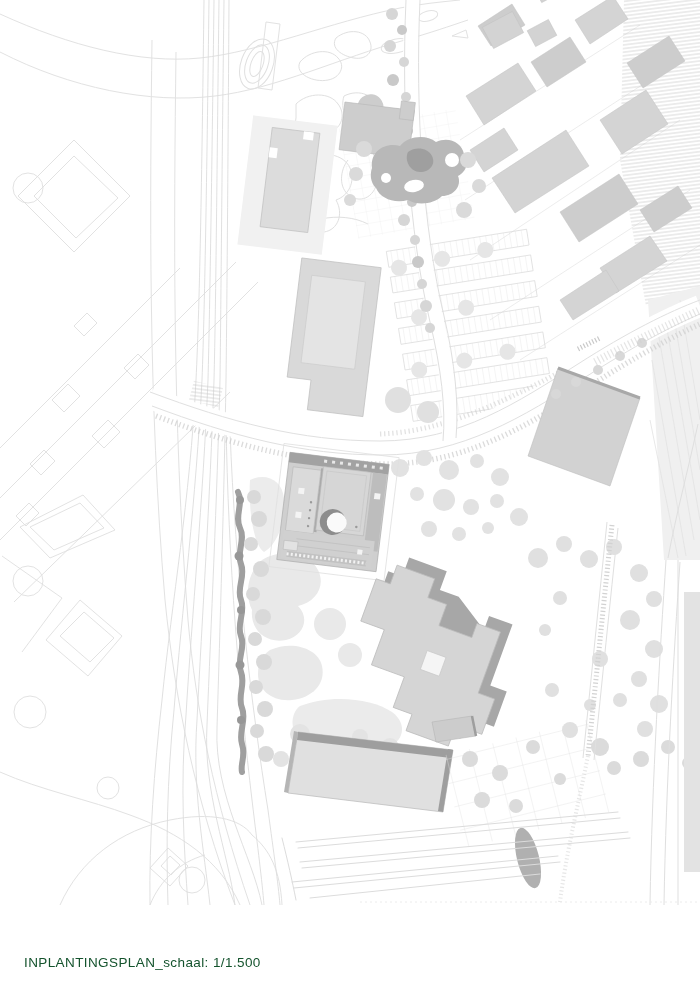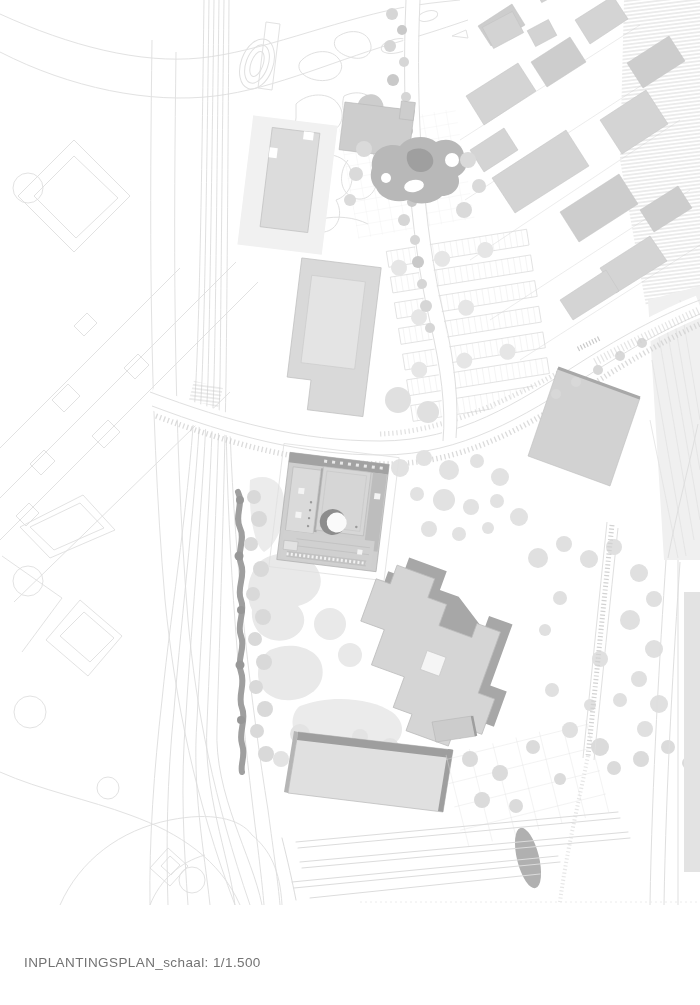--- a/index.html
+++ b/index.html
@@ -1,18 +1,18 @@
 <!DOCTYPE html>
 <html><head>
 <meta charset="utf-8">
 <style>
   html,body{margin:0;padding:0;background:#fff;}
   .sheet{position:relative;width:700px;height:1005px;background:#ffffff;overflow:hidden;
          font-family:"Liberation Sans",sans-serif;}
-  .caption{position:absolute;left:24px;top:955px;font-size:13.5px;color:#737373;
+  .caption{position:absolute;left:24px;top:955px;font-size:13.5px;color:#14532d;
            letter-spacing:.4px;white-space:pre;}
   svg{position:absolute;left:0;top:0;}
 </style>
 </head>
 <body>
 
 <div class="sheet">
 <svg width="700" height="1005" viewBox="0 0 700 1005">
 <defs>
   <pattern id="hatchH" width="8" height="3.6" patternUnits="userSpaceOnUse" patternTransform="rotate(-7)">

